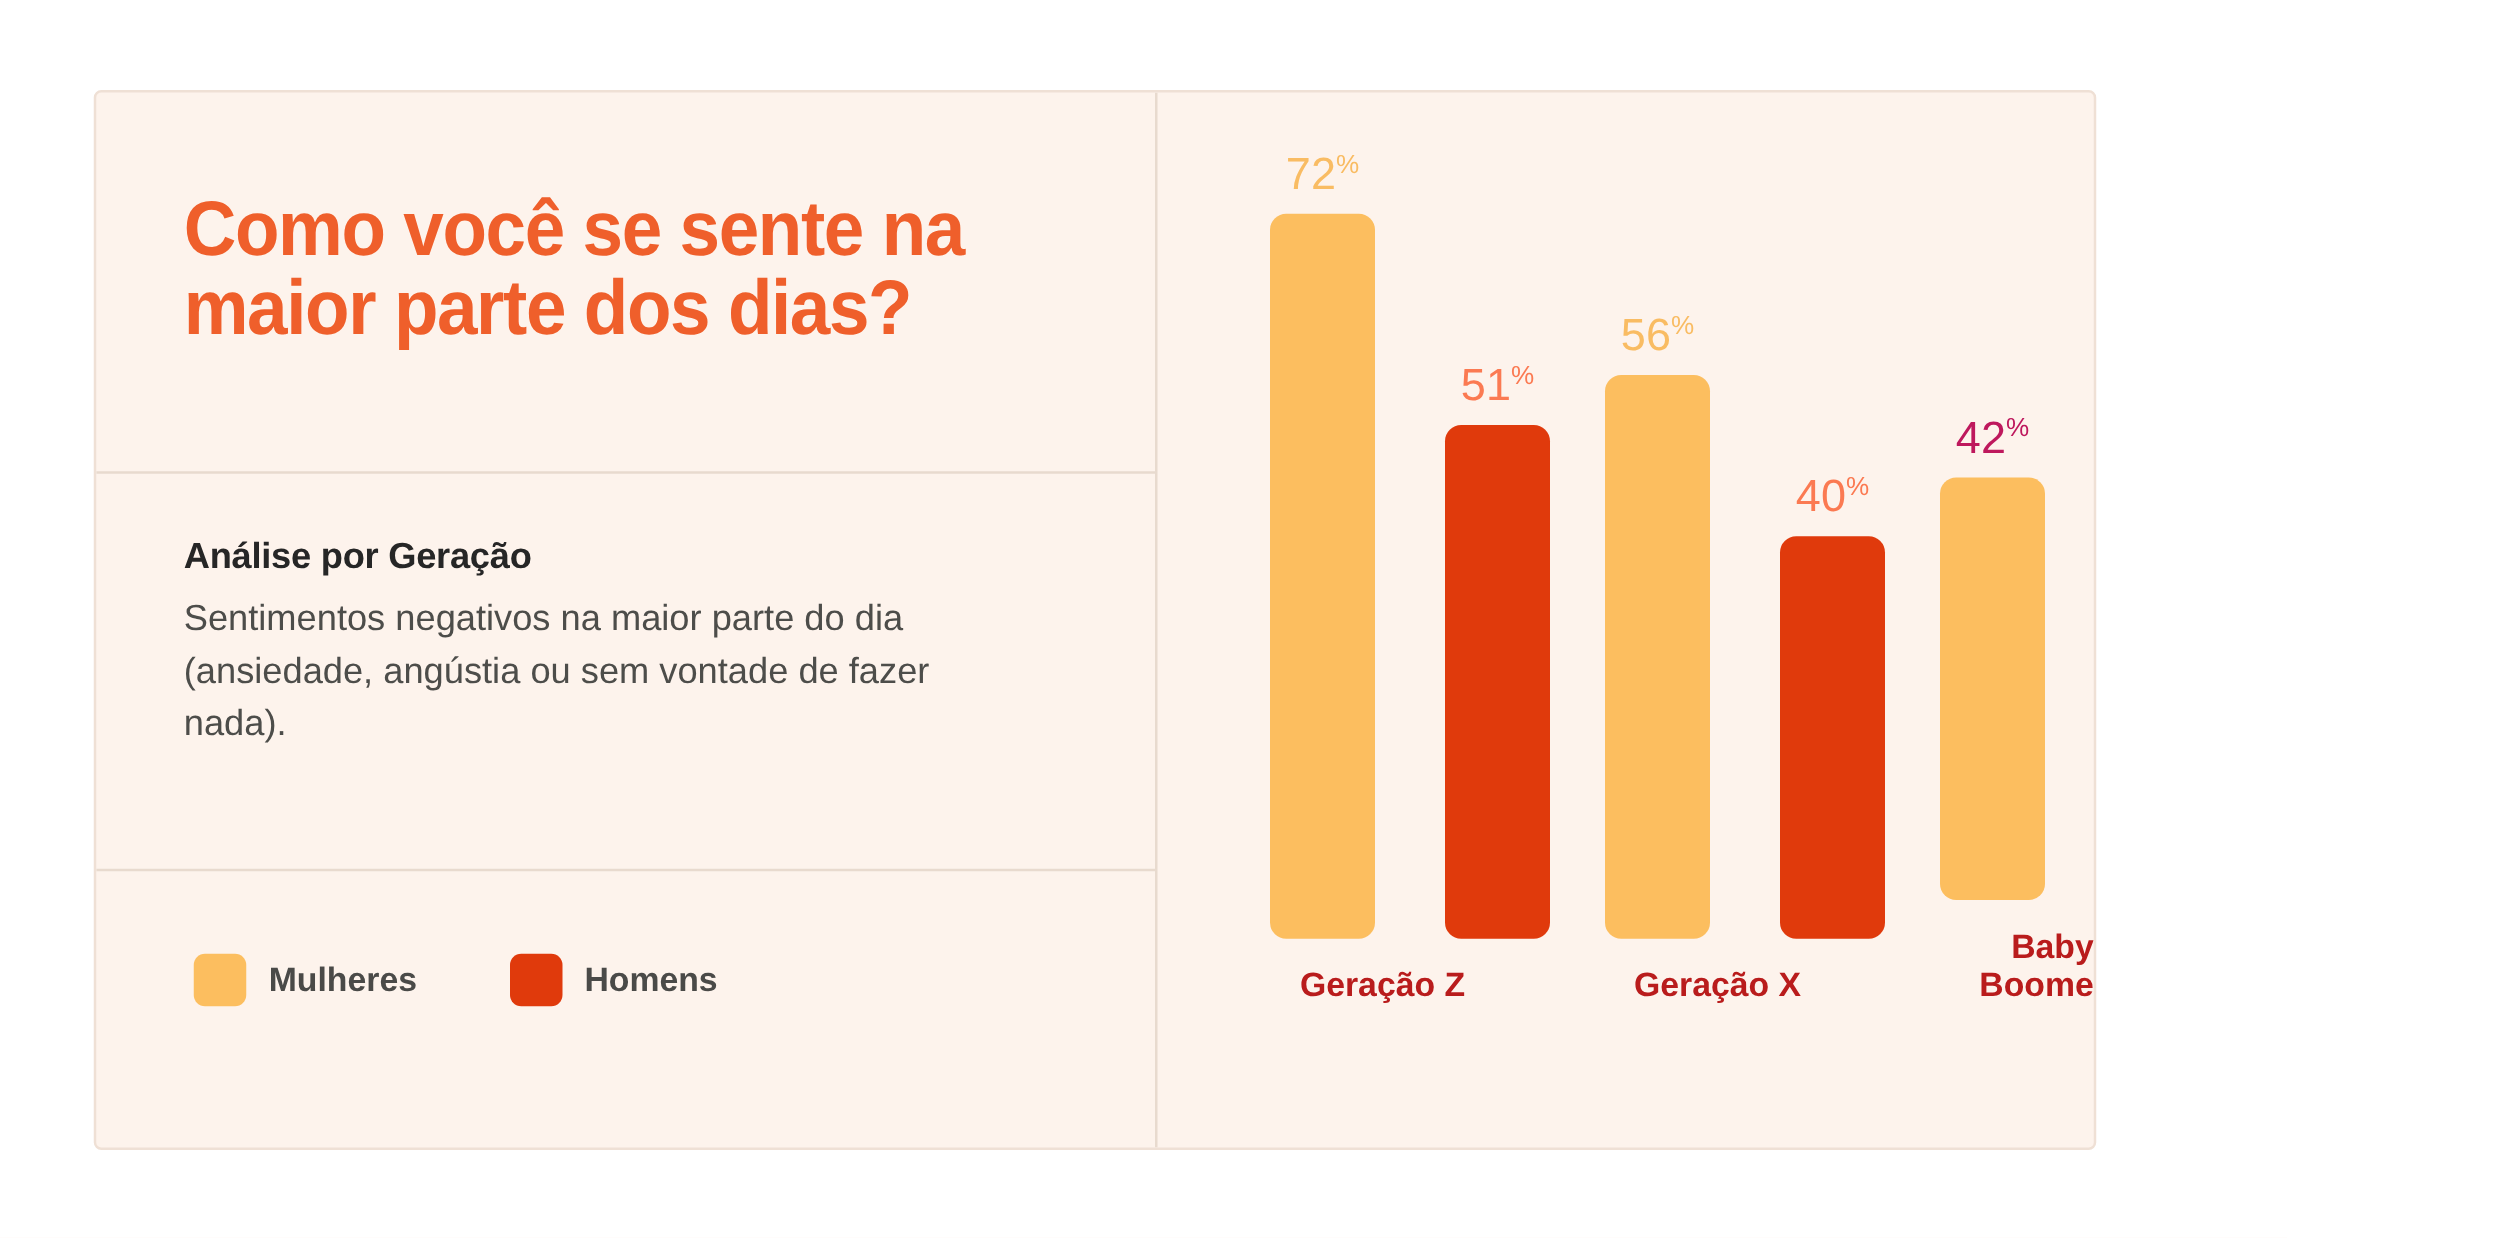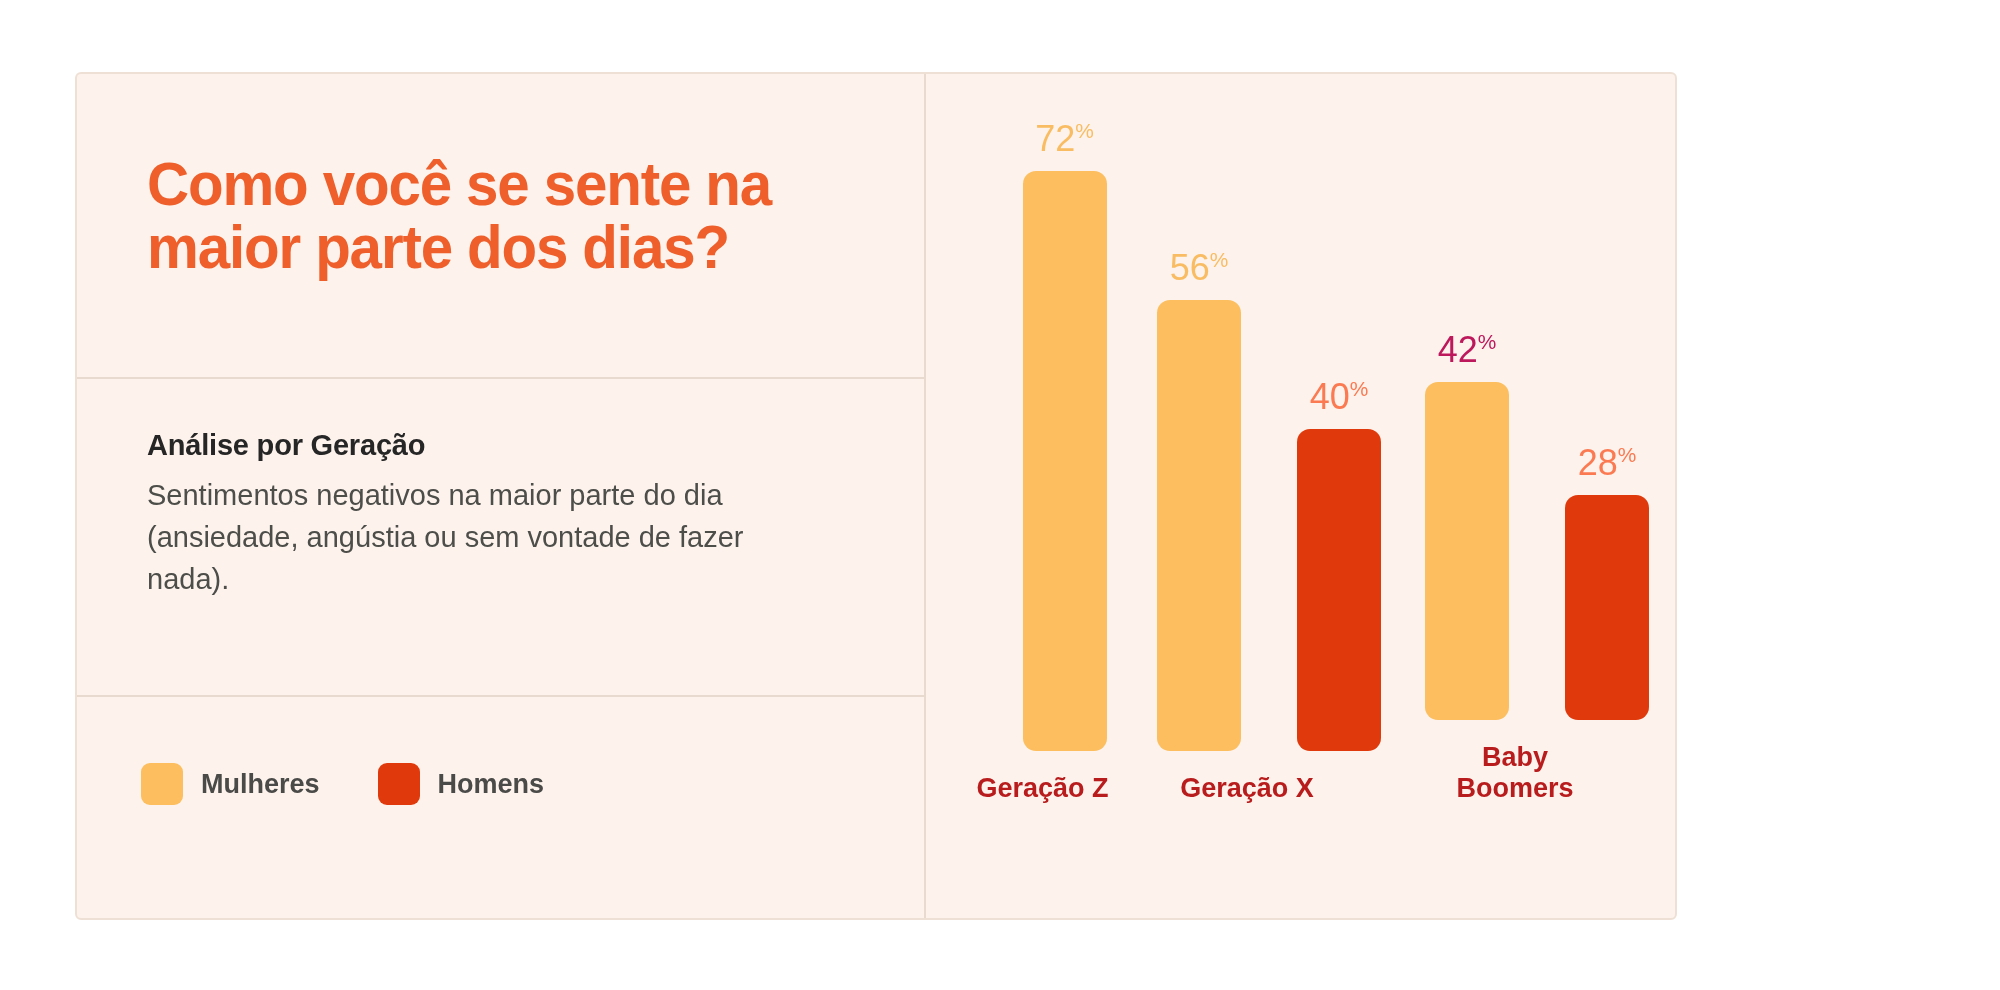--- a/index.html
+++ b/index.html
@@ -93,25 +93,25 @@
 
   #legend-section {
     position: absolute;
     left: 0;
     top: 623px;
     width: 100%;
     bottom: 0;
   }
   #legend {
     position: absolute;
-    left: 64px;
+    left: 78px;
     top: 66px;
     display: flex;
     align-items: center;
-    gap: 58px;
+    gap: 74px;
   }
   .legend-item {
     display: flex;
     align-items: center;
     gap: 18px;
   }
   .legend-swatch {
     width: 42px;
     height: 42px;
     border-radius: 9px;
@@ -231,20 +231,24 @@
 
   <div id="chart-panel">
     <div id="plot-area">
       <div id="bars-row">
           <div class="group">
             <div class="group-bars">
               <div class="bar-wrap">
                 <div class="bar-value" style="color: rgb(249, 188, 99);">72<sup>%</sup></div>
                 <div class="bar" style="background: rgb(252, 190, 95); height: 579.6px;"></div>
               </div>
+              <div class="bar-wrap">
+                <div class="bar-value" style="color: rgb(251, 122, 82);">51<sup>%</sup></div>
+                <div class="bar" style="background: rgb(224, 58, 12); height: 410.55px;"></div>
+              </div>
             </div>
             <div class="cat-label">Geração Z</div>
           </div>
           <div class="group">
             <div class="group-bars">
               <div class="bar-wrap">
                 <div class="bar-value" style="color: rgb(249, 188, 99);">56<sup>%</sup></div>
                 <div class="bar" style="background: rgb(252, 190, 95); height: 450.8px;"></div>
               </div>
               <div class="bar-wrap">

